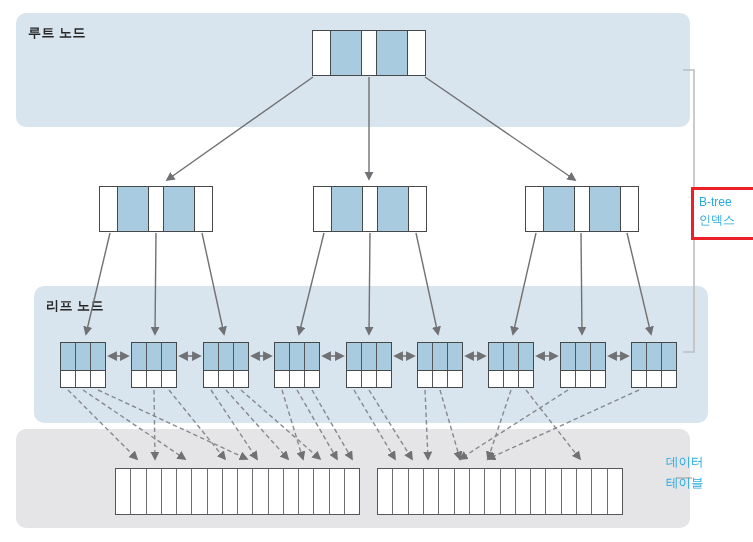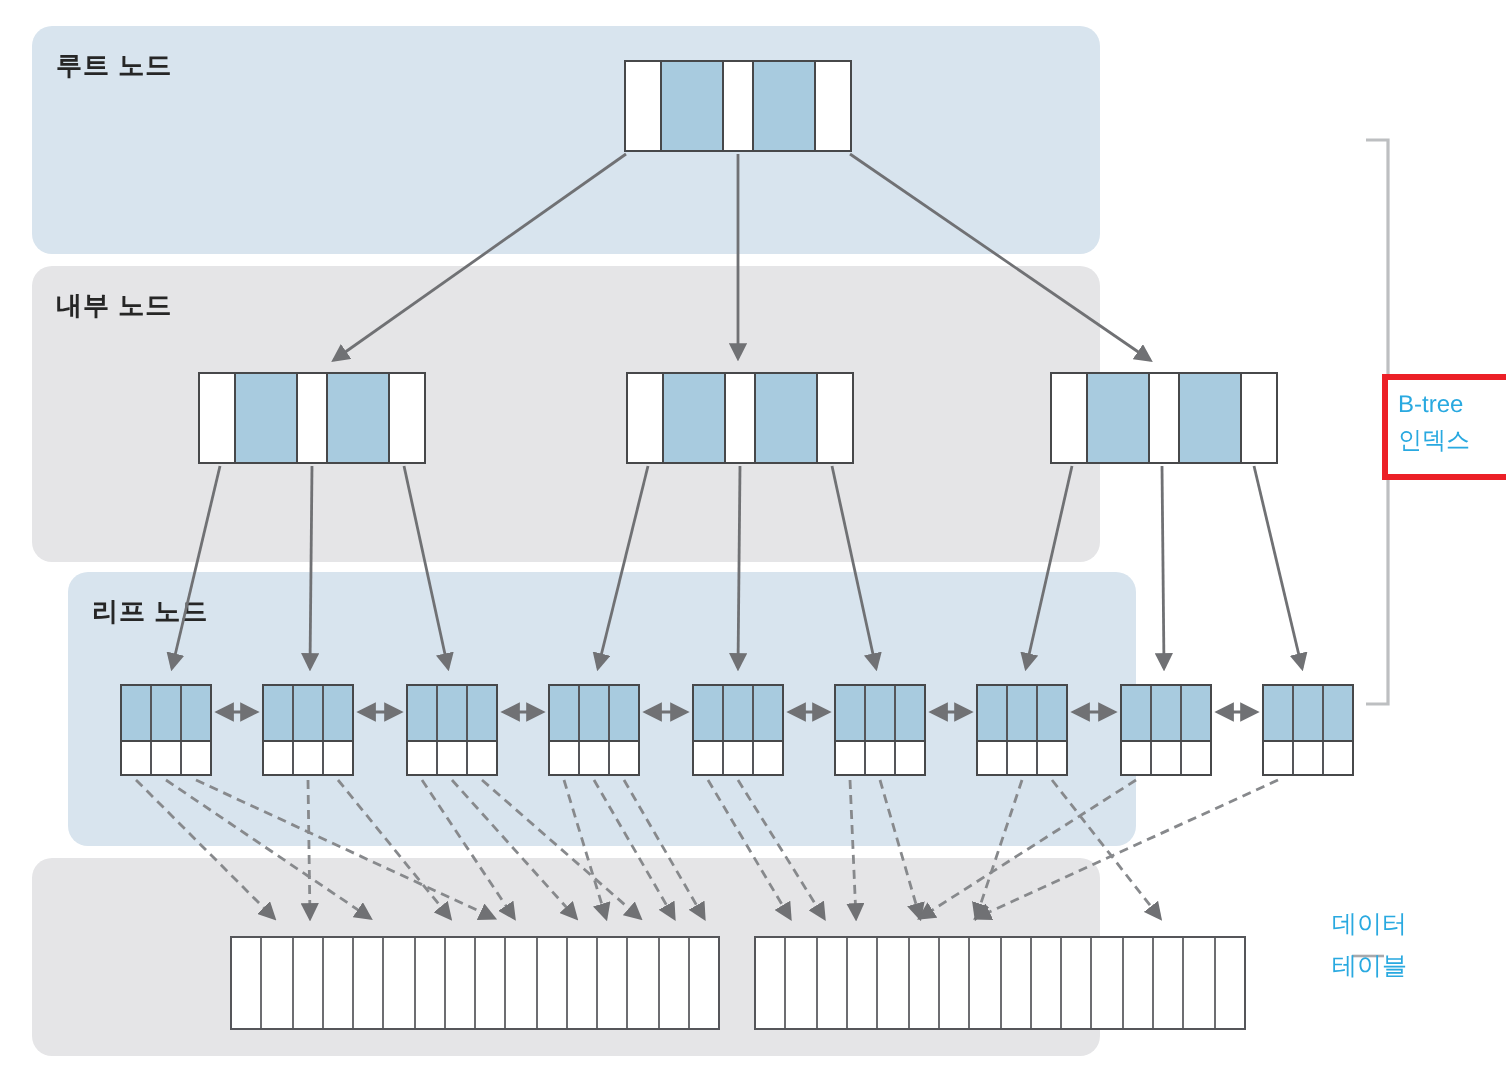--- a/index.html
+++ b/index.html
@@ -1,20 +1,20 @@
 <!DOCTYPE html>
 <html style="--band-blue: #d8e4ee; --band-gray: #e5e5e7; --cell-blue: #a8cbdf; --node-border: #47484a; --annot-red: #ec2027; --annot-blue: #29a9e0; --label-text: #262626;"><head>
 <meta charset="utf-8">
 <style>
   html,body{margin:0;padding:0;background:#fff;}
   .canvas{
     position:relative;width:753px;height:542px;background:#ffffff;overflow:hidden;
     font-family:"Liberation Sans","DejaVu Sans",sans-serif;
   }
-  .band{position:absolute;left:16px;width:534px;border-radius:10px;}
+  .band{position:absolute;left:16px;width:674px;border-radius:10px;}
   #band-root{top:13px;height:114px;background:var(--band-blue,#d8e4ee);}
   #band-internal{top:133px;height:148px;background:var(--band-gray,#e5e5e7);}
   #band-leaf{top:286px;height:137px;background:var(--band-blue,#d8e4ee);margin-left:18px;}
   #band-data{top:429px;height:99px;background:var(--band-gray,#e5e5e7);}
   .band-label{
     position:absolute;left:12px;top:11px;font-weight:bold;font-size:13px;
     color:var(--label-text,#262626);letter-spacing:.5px;white-space:nowrap;
   }
   #overlay{position:absolute;left:0;top:0;width:753px;height:542px;pointer-events:none;}
 
@@ -55,23 +55,20 @@
   }
   .hand{white-space:nowrap;}
 </style>
 </head>
 <body>
 
 <div class="canvas" id="diagram">
 
   <div class="band" id="band-root">
     <span class="band-label">루트 노드</span>
-  </div>
-  <div class="band" id="band-internal">
-    <span class="band-label">내부 노드</span>
   </div>
   <div class="band" id="band-leaf">
     <span class="band-label">리프 노드</span>
   </div>
   <div class="band" id="band-data"></div>
 
   <svg id="overlay" viewBox="0 0 753 542">
       <defs>
         <marker id="ah" viewBox="0 0 8 8" refX="6.5" refY="4" markerWidth="6.5" markerHeight="6.5" orient="auto-start-reverse">
           <path d="M0,0 L8,4 L0,8 z" fill="#707174"></path>

